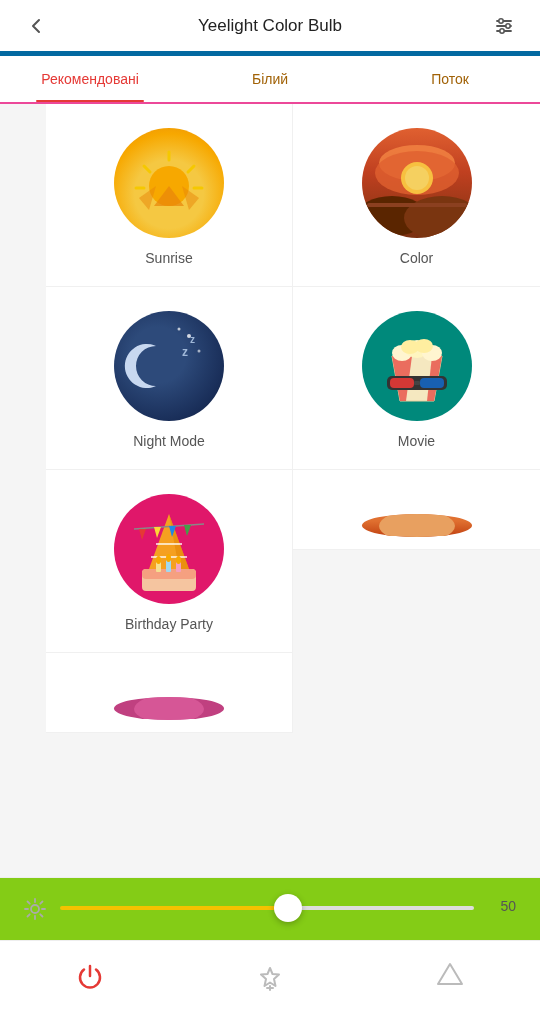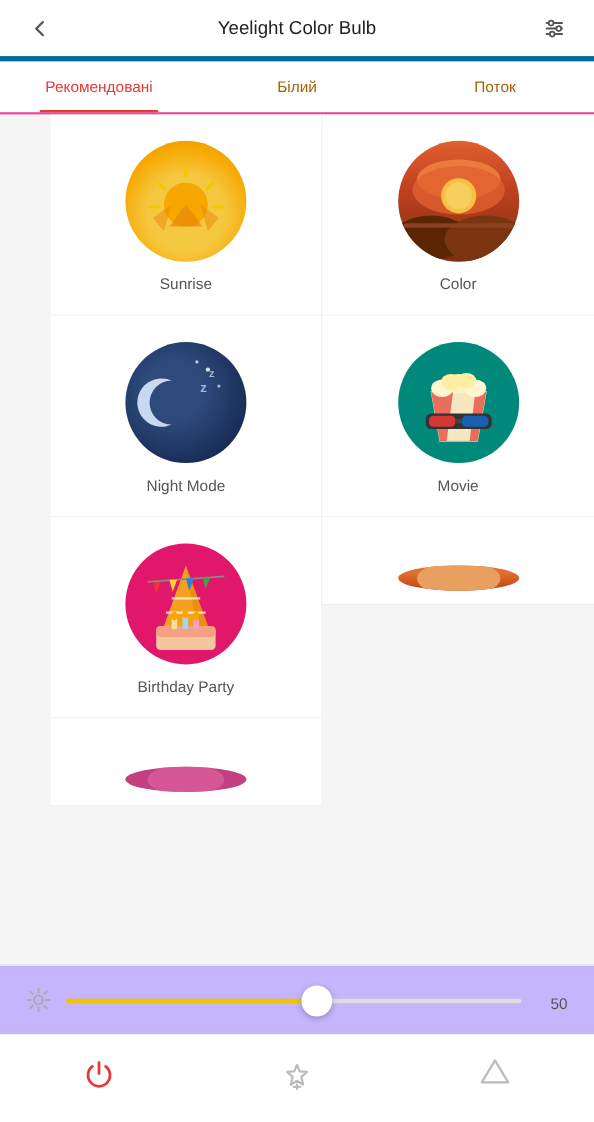--- a/index.html
+++ b/index.html
@@ -135,24 +135,24 @@
     .partial-cell {
       height: 80px;
       overflow: hidden;
     }
     .partial-cell .icon-circle {
       transform: translateY(20px);
     }
 
     
     .slider-section {
-      background: #c4b5fd;
+      background: #84cc16;
       padding: 20px 24px;
       display: flex;
-      align-items: flex-end;
+      align-items: flex-start;
       gap: 14px;
       border-top: 1px solid #eee;
       margin-top: 2px;
     }
     .slider-wrap {
       flex: 1;
       position: relative;
       height: 20px;
       display: flex;
       align-items: center;

